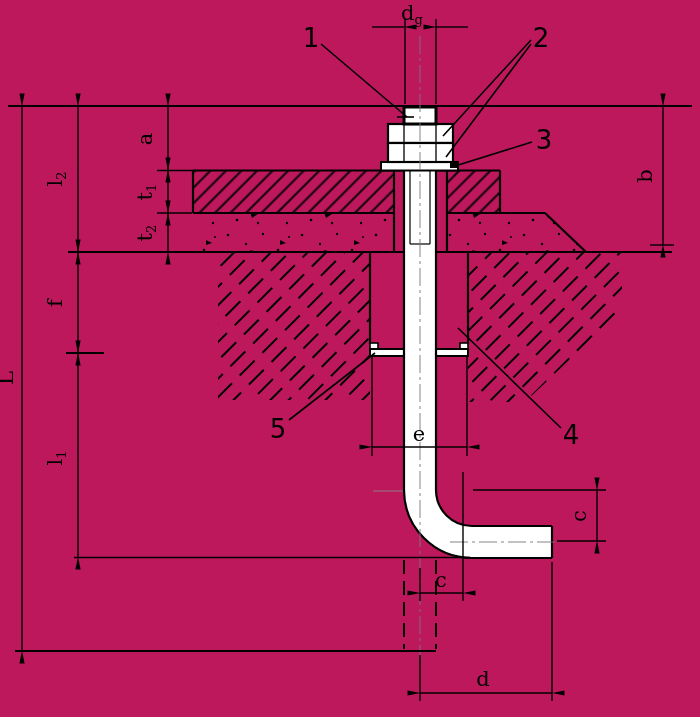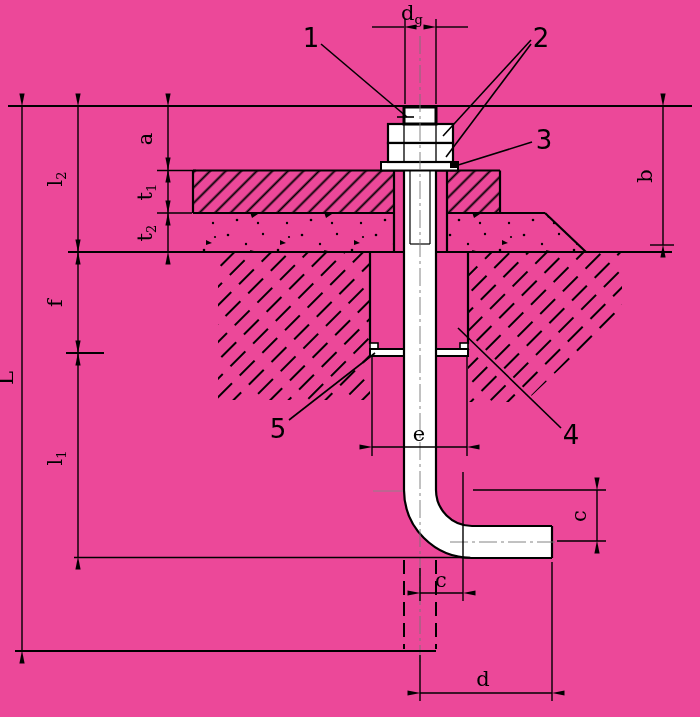--- a/index.html
+++ b/index.html
@@ -1,19 +1,19 @@
 <!DOCTYPE html>
 <html><head>
 <meta charset="utf-8">
 <style>
   html,body{margin:0;padding:0;background:#ffffff;}
   .canvas{
     position:relative;
     width:700px;height:717px;
-    background:#ec4899;
+    background:#be185d;
     font-family:"DejaVu Serif", serif;
   }
   svg{display:block;}
   text{fill:#000;}
   .dimletter{font-family:"DejaVu Serif", serif;font-size:21px;}
   .dimletter .sub{font-size:13px;}
   .partnum{font-family:"DejaVu Sans", sans-serif;font-size:26px;}
 </style>
 </head>
 <body>

